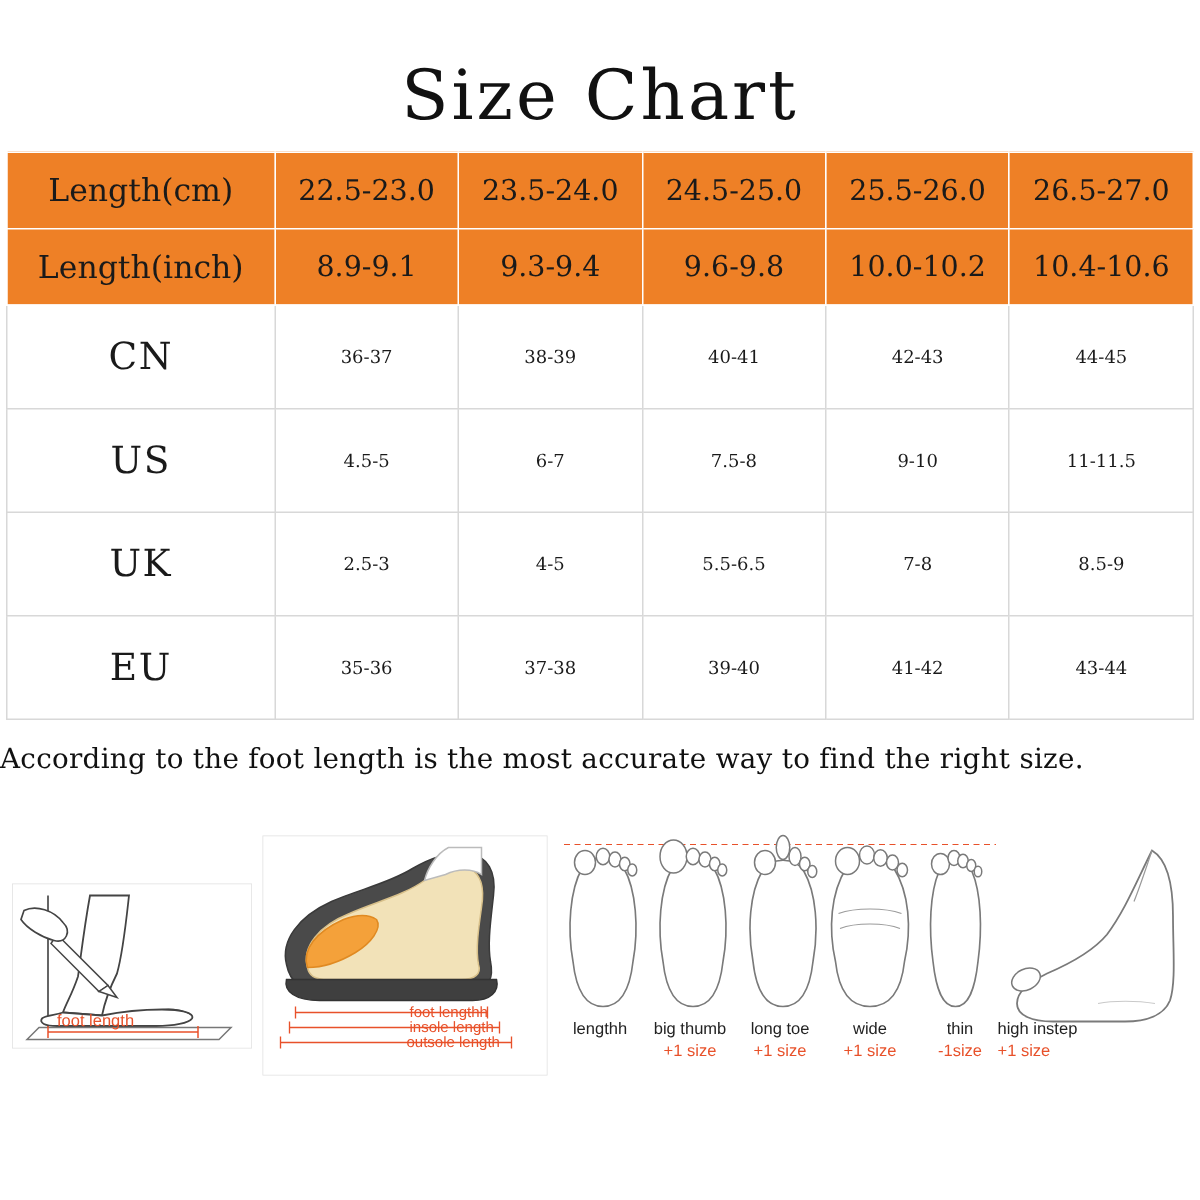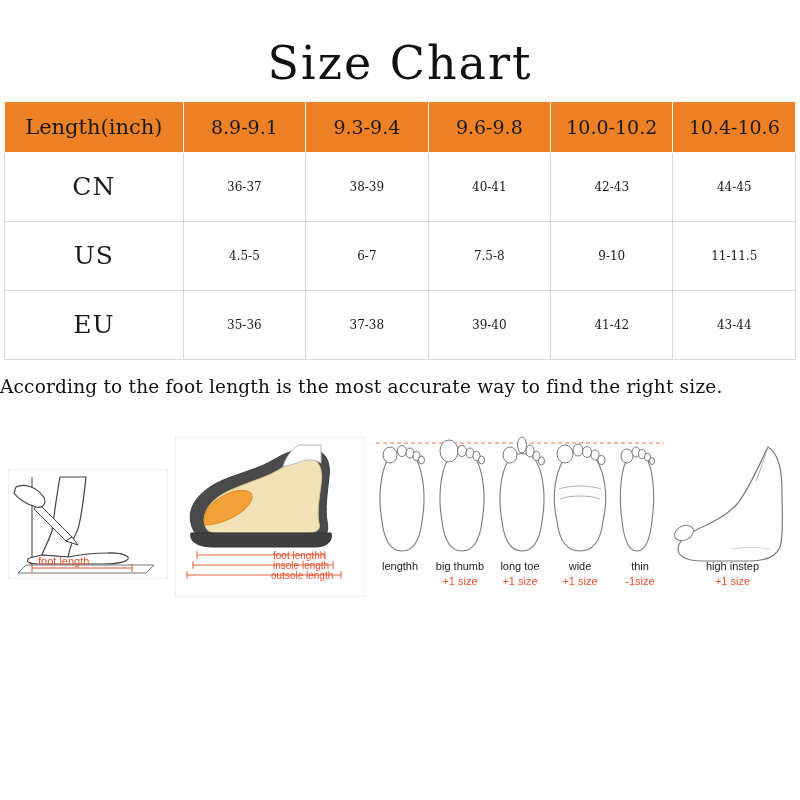--- a/index.html
+++ b/index.html
@@ -132,21 +132,21 @@
     font-size: 11px;
     color: #e8512a;
     display: block;
     line-height: 15px;
   }
   .instep-label {
     position: absolute;
     left: 665px;
     top: 140px;
     width: 135px;
-    text-align: center;
+    text-align: left;
   }
   .instep-label .n {
     font-family: "Liberation Sans", sans-serif;
     font-size: 11px;
     color: #222;
     display: block;
     line-height: 15px;
   }
   .instep-label .d {
     font-family: "Liberation Sans", sans-serif;
@@ -176,20 +176,28 @@
       <colgroup>
         <col class="c0">
           <col class="c1">
           <col class="c2">
           <col class="c3">
           <col class="c4">
           <col class="c5">
       </colgroup>
       <tbody>
         <tr class="head">
+          <td class="rowlabel">Length(cm)</td>
+          <td>22.5-23.0</td>
+          <td>23.5-24.0</td>
+          <td>24.5-25.0</td>
+          <td>25.5-26.0</td>
+          <td>26.5-27.0</td>
+        </tr>
+        <tr class="head">
           <td class="rowlabel">Length(inch)</td>
           <td>8.9-9.1</td>
           <td>9.3-9.4</td>
           <td>9.6-9.8</td>
           <td>10.0-10.2</td>
           <td>10.4-10.6</td>
         </tr>
         <tr class="body">
           <td class="rowlabel">CN</td>
           <td>36-37</td>
@@ -198,20 +206,28 @@
           <td>42-43</td>
           <td>44-45</td>
         </tr>
         <tr class="body">
           <td class="rowlabel">US</td>
           <td>4.5-5</td>
           <td>6-7</td>
           <td>7.5-8</td>
           <td>9-10</td>
           <td>11-11.5</td>
+        </tr>
+        <tr class="body">
+          <td class="rowlabel">UK</td>
+          <td>2.5-3</td>
+          <td>4-5</td>
+          <td>5.5-6.5</td>
+          <td>7-8</td>
+          <td>8.5-9</td>
         </tr>
         <tr class="body">
           <td class="rowlabel">EU</td>
           <td>35-36</td>
           <td>37-38</td>
           <td>39-40</td>
           <td>41-42</td>
           <td>43-44</td>
         </tr>
       </tbody>

